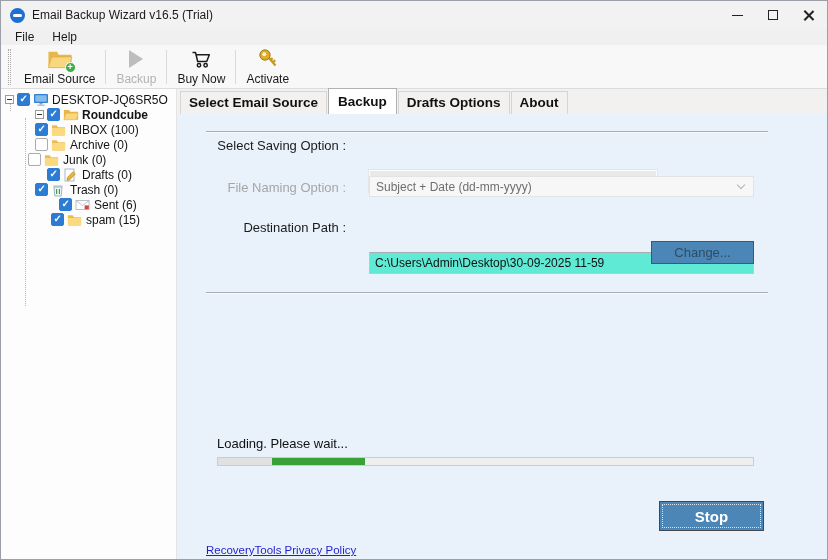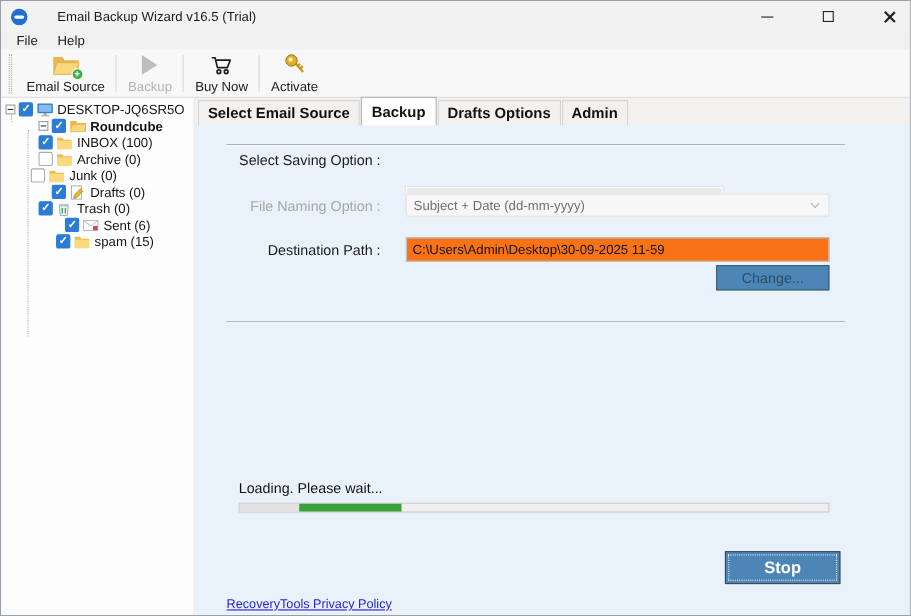--- a/index.html
+++ b/index.html
@@ -1,20 +1,20 @@
 <!DOCTYPE html>
 <html><head>
 <meta charset="utf-8">
 <style>
   * { box-sizing: border-box; margin: 0; padding: 0; }
   body { font-family: "Liberation Sans", sans-serif; background:#fff; }
   .window { width:828px; height:560px; border:1px solid #9aa0a6; background:#f0f0f0; display:flex; flex-direction:column; overflow:hidden; }
 
   
-  .titlebar { height:28px; background:#f2f2f2; display:flex; align-items:center; padding-left:9px; flex:0 0 auto;gap:20px; }
+  .titlebar { height:28px; background:#f2f2f2; display:flex; align-items:center; padding-left:9px; flex:0 0 auto; }
   .appicon { width:15px; height:15px; border-radius:50%; background:#1f6fd0; position:relative; margin-right:7px; flex:0 0 auto;}
   .appicon::after { content:""; position:absolute; left:3px; top:6px; width:9px; height:3px; border-radius:2px; background:#fff; }
   .title { font-size:12px; color:#1a1a1a; }
   .tb-spacer { flex:1; }
   .winbtn { width:36px; height:28px; display:flex; align-items:center; justify-content:center; }
   .glyph-min { width:11px; height:0; border-top:1.4px solid #222; }
   .glyph-max { width:10px; height:10px; border:1.4px solid #222; }
   .glyph-close { position:relative; width:12px; height:12px; }
   .glyph-close::before,.glyph-close::after { content:""; position:absolute; left:5px; top:0; width:1.6px; height:13px; background:#222; }
   .glyph-close::before{ transform:rotate(45deg);} .glyph-close::after{ transform:rotate(-45deg);}
@@ -55,21 +55,21 @@
   .panel { flex:1; background:#e9f2fb; position:relative; overflow:hidden; }
 
   .sep { position:absolute; left:29px; width:562px; height:0; border-top:1px solid #a8adb3; border-bottom:1px solid #f6fafe; }
   .flabel { position:absolute; left:0; width:169px; text-align:right; font-size:13px; color:#1a1a1a; }
   .flabel.dis { color:#a6a6a6; }
   .combo { position:absolute; left:192px; height:22px; display:flex; align-items:center; font-size:12px; }
   .combo .val { flex:1; padding-left:6px; overflow:hidden; white-space:nowrap; }
   .chev { width:6px; height:6px; border-right:1.6px solid #b0b4b8; border-bottom:1.6px solid #b0b4b8; transform:rotate(45deg); margin:0 9px 3px 0; flex:0 0 auto; }
   .combo1 { background:#e9e9e9; border:1px solid #fdfdfd; box-shadow:0 0 0 1px #e3e6e9; color:#8a8a8a; }
   .combo2 { background:#f7f7f7; border:1px solid #e3e3e3; color:#6f6f6f; }
-  .pathinput { position:absolute; left:192px; width:385px; height:22px; border:1px solid #c2c6ca; border-top-color:#a9adb2; background:#f97316; font-family:"Liberation Sans",sans-serif; font-size:12px; color:#111; padding:0 5px; }
+  .pathinput { position:absolute; left:192px; width:385px; height:22px; border:1px solid #c2c6ca; border-top-color:#a9adb2; background:#5eead4; font-family:"Liberation Sans",sans-serif; font-size:12px; color:#111; padding:0 5px;margin-top:36px; }
   .btn { position:absolute; background:#4b86b6; border:1px solid #3f5a6e; display:flex; align-items:center; justify-content:center; }
   .btn-change { left:474px; top:127px; width:103px; height:23px; font-size:13px; color:#2f4d63; }
   .btn-stop { left:482px; top:387px; width:105px; height:30px; font-size:15px; font-weight:bold; color:#fff; outline:1px dotted #d8e4ee; outline-offset:-4px; border-color:#44484c; }
   .loadtext { position:absolute; left:40px; top:322px; font-size:13px; color:#111; }
   .progress { position:absolute; left:40px; top:343px; width:537px; height:9px; background:#efefef; border:1px solid #cccccc; }
   .prog-head { position:absolute; left:0; top:0; height:100%; width:10%; background:#e1e1e1; }
   .marquee { position:absolute; top:0; height:100%; background:#38a238; }
   .footlink { position:absolute; left:29px; top:430px; font-size:11.5px; color:#1f1fd1; text-decoration:underline; }
 </style>
 </head>
@@ -254,21 +254,21 @@
         </span>
         <span>spam (15)</span>
       </div>
     </div>
 
     <div class="content">
       <div class="tabstrip">
         <span class="tab">Select Email Source</span>
         <span class="tab active">Backup</span>
         <span class="tab">Drafts Options</span>
-        <span class="tab">Admin</span>
+        <span class="tab">About</span>
       </div>
 
       <div class="panel">
         <div class="sep" style="top:17px;"></div>
 
         <div class="flabel" style="top:24px;">Select Saving Option :</div>
         <div class="combo combo1" style="top:20px; width:288px;margin-top:36px;">
           <span class="val">PDF</span>
           <span class="chev"></span>
         </div>

